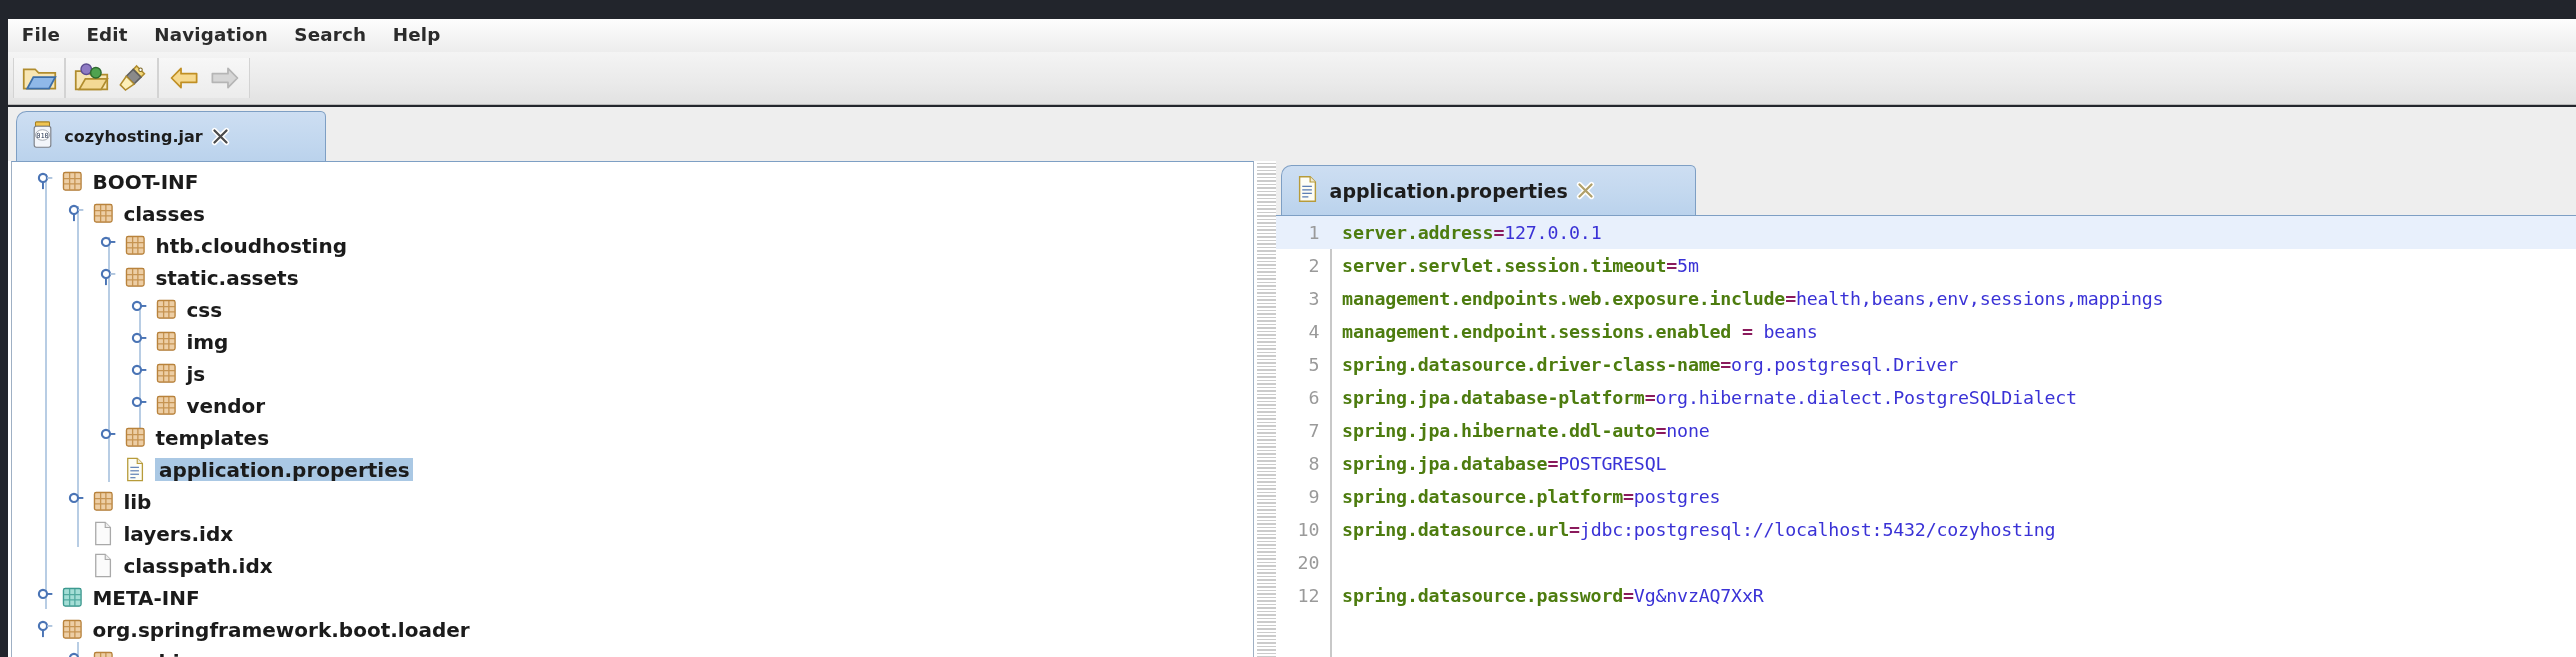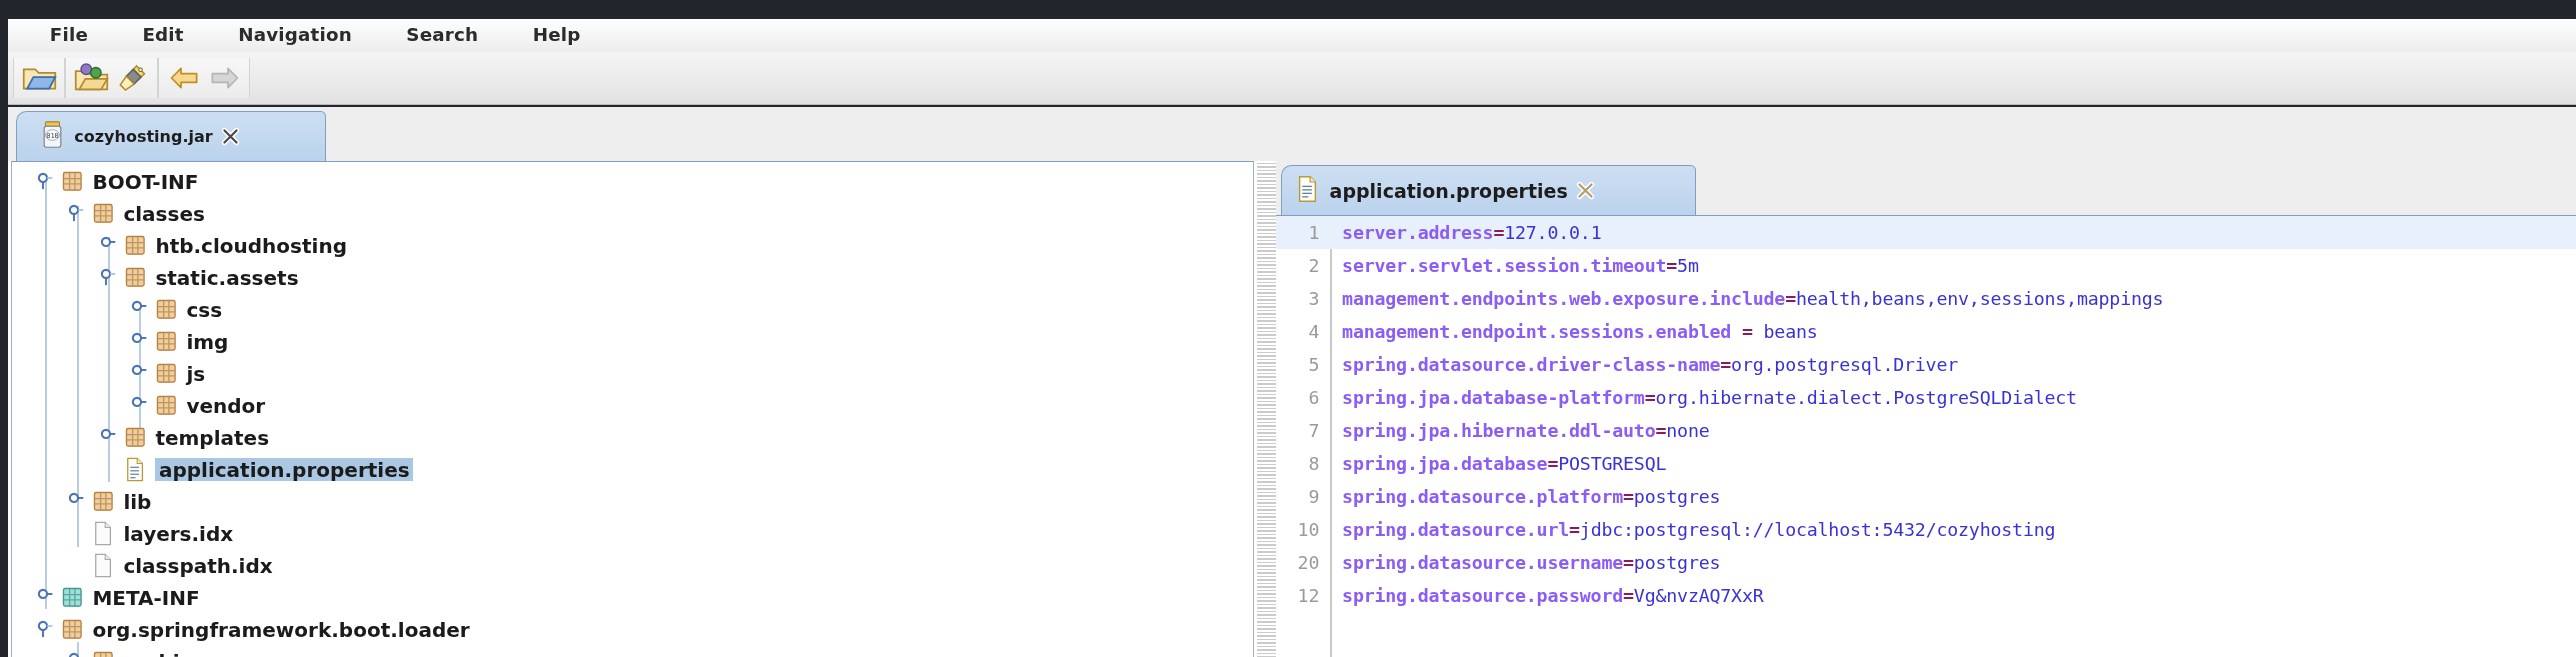--- a/index.html
+++ b/index.html
@@ -18,21 +18,20 @@
   
   .menubar{
     position:absolute;left:7.9px;top:19px;width:2568px;height:33px;
     background:linear-gradient(to bottom,#fdfdfd 0%,#f6f6f6 45%,#ededed 100%);
     display:flex;align-items:center;padding-left:12.2px;box-sizing:border-box;
   }
   .menuitem{
     font-size:18.3px;font-weight:bold;color:#2b2b2b;margin-right:23px;
     letter-spacing:0.2px;line-height:1;white-space:nowrap;cursor:default;
     padding:2.6px 1.7px;
-    margin-left:28px;
   }
 
   
   .toolbar{
     position:absolute;left:7.9px;top:52px;width:2568px;height:53px;
     background:linear-gradient(to bottom,#f4f4f4 0%,#eaeaea 60%,#e2e2e2 100%);
     border-bottom:0.9px solid #b9b9b9;box-sizing:border-box;
     display:flex;align-items:center;padding-left:5.2px;
   }
   .tgroup{display:flex;align-items:center;height:40px;
@@ -45,21 +44,21 @@
   
   .tabstrip{
     position:absolute;left:7.9px;top:107px;width:2568px;height:54px;
     background:#eeeeee;box-sizing:border-box;
   }
   .jartab{
     position:absolute;left:7.9px;top:3.5px;width:310px;height:51px;
     background:linear-gradient(to bottom,#cddef2 0%,#c3d8ef 55%,#bad2ec 100%);
     border:1.7px solid #7e9fc4;border-bottom:none;
     border-top-left-radius:10.5px;border-top-right-radius:5.2px;
-    display:flex;align-items:center;padding-left:24px;box-sizing:border-box;cursor:pointer;
+    display:flex;align-items:center;padding-left:14px;box-sizing:border-box;cursor:pointer;
   }
   .jartab .tablabel{font-size:16px;font-weight:bold;color:#1d1d1d;margin-left:10.5px;white-space:nowrap;}
   .closex{margin-left:8.7px;width:19px;height:19px;flex:none;cursor:pointer;}
 
   
   .main{position:absolute;left:7.9px;top:161px;width:2568px;height:497px;background:#ffffff;}
 
   
   .treepanel{
     position:absolute;left:3.5px;top:0px;width:1243px;height:500px;
@@ -106,21 +105,21 @@
   }
   .code{position:relative;font-family:"DejaVu Sans Mono","Liberation Mono",monospace;}
   .cline{position:relative;height:33px;display:flex;align-items:center;}
   .cline.cur{background:#e8f0fc;}
   .gut{
     width:54px;flex:none;text-align:right;padding-right:10.5px;box-sizing:border-box;
     font-size:18.3px;color:#9a9a9a;font-family:"DejaVu Sans Mono","Liberation Mono",monospace;
   }
   .gutsep{position:absolute;left:54px;top:0;width:1.7px;height:443px;background:#c8c8c8;}
   .ctext{font-size:18.3px;font-weight:bold;white-space:pre;letter-spacing:-0.2px;padding-left:12.2px;}
-  .k{color:#8b5cf6;}
+  .k{color:#4d7c0f;}
   .eq{color:#8a1a5c;}
   .v{color:#3a32d6;font-weight:normal;}
 </style>
 </head>
 <body>
 
 <div class="app">
 
   <div class="titlebar"></div>
   <div class="leftdark"></div>
@@ -528,21 +527,20 @@
             <div class="cline">
               <span class="gut">9</span>
               <span class="ctext"><span class="k">spring.datasource.platform</span><span class="eq">=</span><span class="v">postgres</span></span>
             </div>
             <div class="cline">
               <span class="gut">10</span>
               <span class="ctext"><span class="k">spring.datasource.url</span><span class="eq">=</span><span class="v">jdbc:postgresql://localhost:5432/cozyhosting</span></span>
             </div>
             <div class="cline">
               <span class="gut">20</span>
-              <span class="ctext"><span class="k">spring.datasource.username</span><span class="eq">=</span><span class="v">postgres</span></span>
             </div>
             <div class="cline">
               <span class="gut">12</span>
               <span class="ctext"><span class="k">spring.datasource.password</span><span class="eq">=</span><span class="v">Vg&amp;nvzAQ7XxR</span></span>
             </div>
           </div>
       </div>
     </div>
 
   </div>

